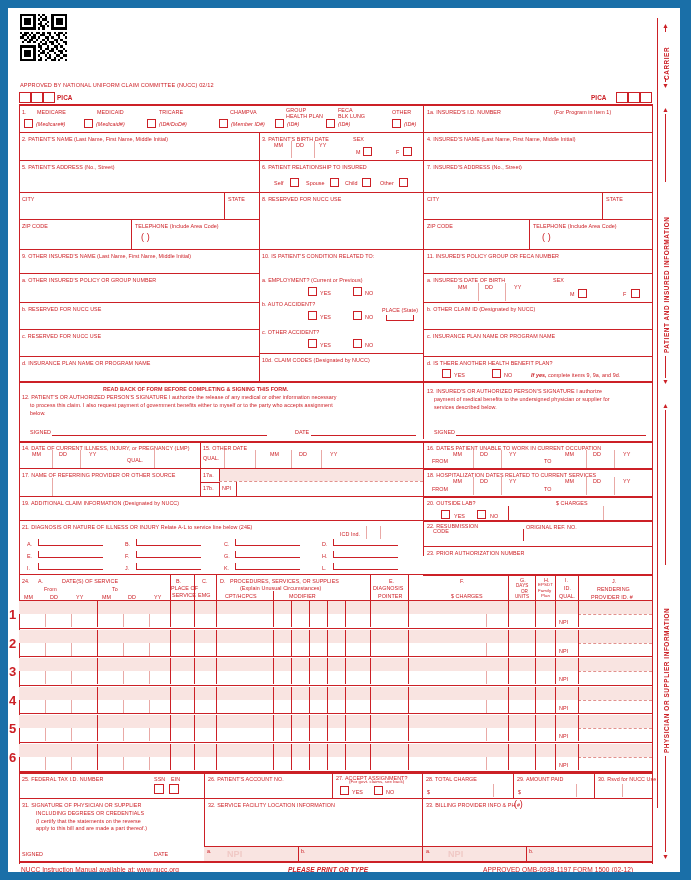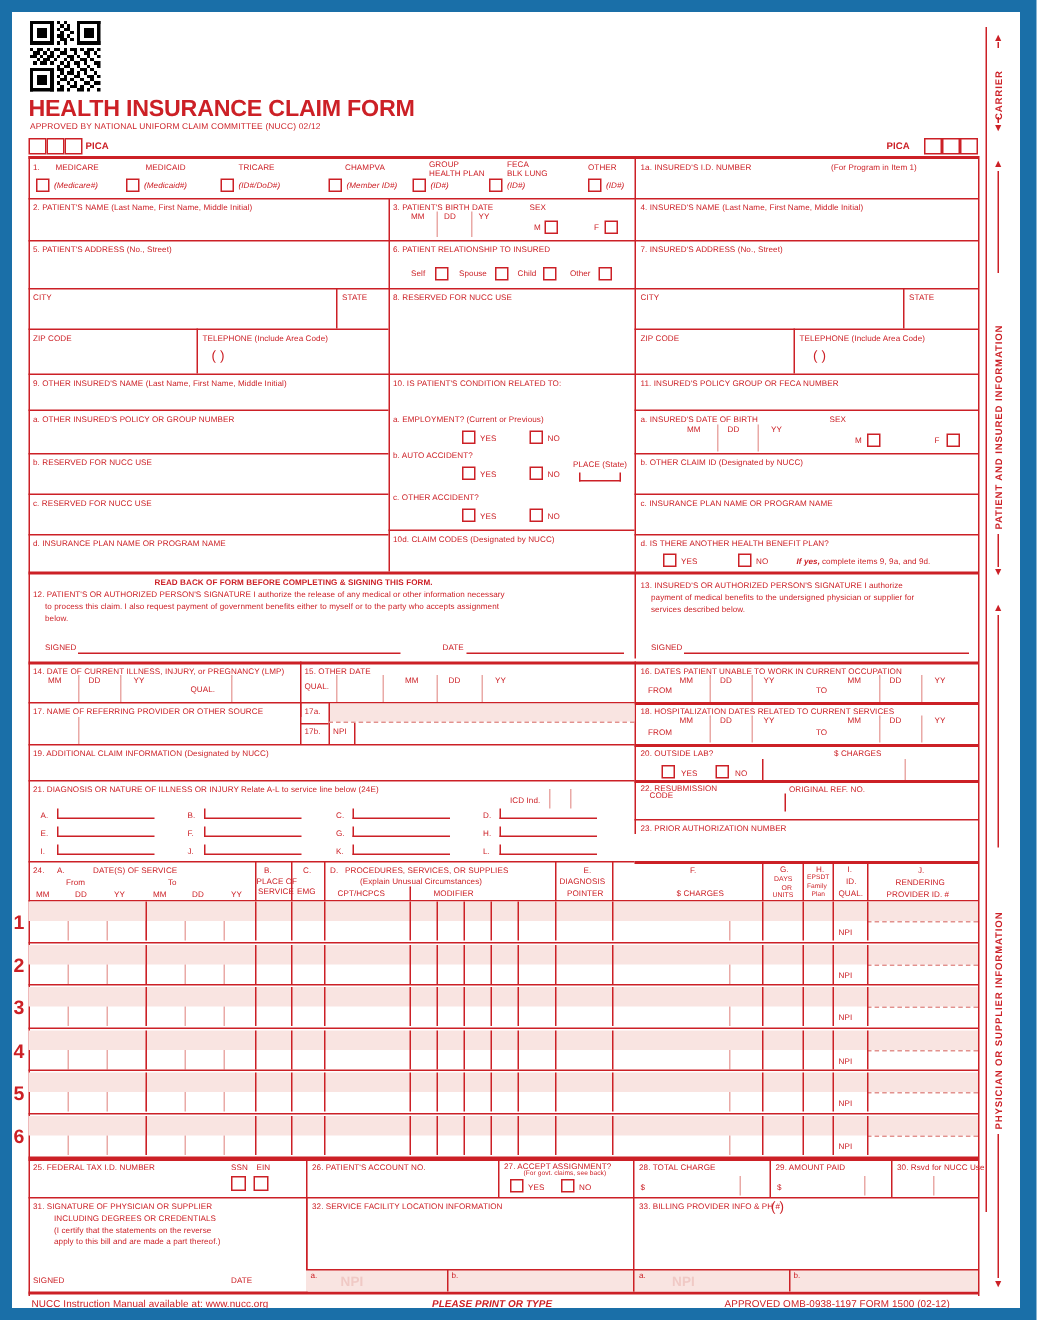--- a/index.html
+++ b/index.html
@@ -153,21 +153,20 @@
       <rect x="15" y="19" width="1" height="1"></rect>
         <rect x="18" y="19" width="1" height="1"></rect>
       <rect x="8" y="20" width="2" height="1"></rect>
         <rect x="11" y="20" width="1" height="1"></rect>
       <rect x="14" y="20" width="2" height="1"></rect>
         <rect x="17" y="20" width="1" height="1"></rect>
       <rect x="20" y="20" width="1" height="1"></rect>
     </g>
   </svg>
 
-  <div class="title">HEALTH INSURANCE CLAIM FORM</div>
   <div class="subtitle">APPROVED BY NATIONAL UNIFORM CLAIM COMMITTEE (NUCC) 02/12</div>
 
   <div class="box" style="left:11px;top:84px;width:12px;height:11px;"></div>
   <div class="box" style="left:23px;top:84px;width:12px;height:11px;"></div>
   <div class="box" style="left:35px;top:84px;width:12px;height:11px;"></div>
   <div class="frm b" style="left:49px;top:86px;font-size:6.4px;">PICA</div>
 
   <div class="frm b" style="left:583px;top:86px;font-size:6.4px;">PICA</div>
   <div class="box" style="left:608px;top:84px;width:12px;height:11px;"></div>
   <div class="box" style="left:620px;top:84px;width:12px;height:11px;"></div>

